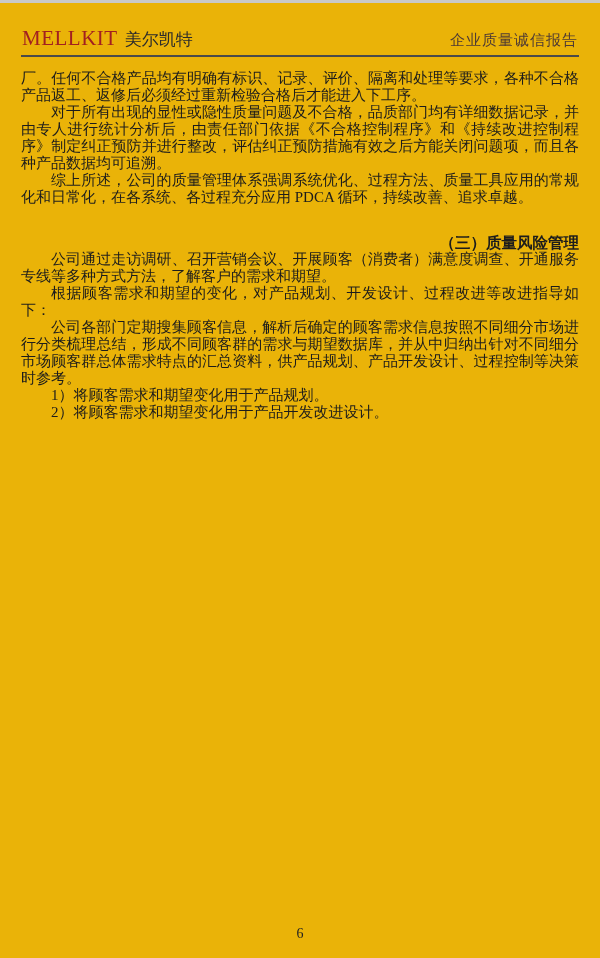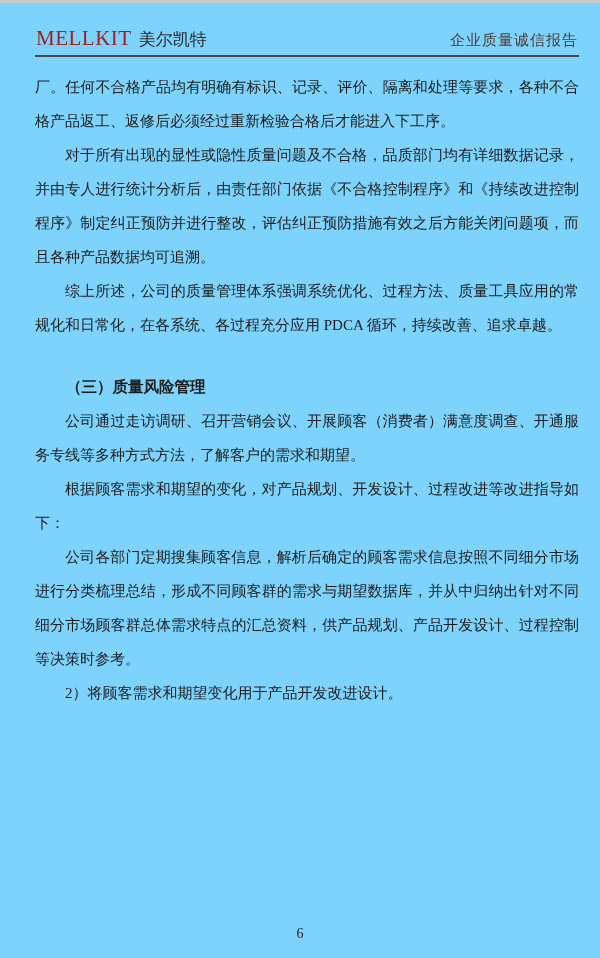--- a/index.html
+++ b/index.html
@@ -6,23 +6,23 @@
     margin: 0;
     padding: 0;
     background: #ffffff;
     font-family: "Liberation Serif", "DejaVu Serif", serif;
   }
   .page {
     position: relative;
     box-sizing: border-box;
     width: 600px;
     height: 958px;
-    background: #7dd3fc;
+    background: #eab308;
     border-top: 3px solid #c9c9c9;
-    padding: 5px 21px 0 35px;
+    padding: 5px 21px 0 21px;
     overflow: hidden;
   }
   .header {
     display: flex;
     justify-content: space-between;
     align-items: baseline;
     padding: 3px 1px 4px 1px;
     border-bottom: 2px solid #4a4a4a;
   }
   .logo-en {
@@ -37,37 +37,37 @@
   }
   .report-title {
     color: #4f3b34;
     font-size: 15px;
     letter-spacing: 1px;
     margin-top: 20px;
   }
   .content {
     margin-top: 13px;
     font-size: 15px;
-    line-height: 34px;
+    line-height: 17px;
     color: #1c1c1c;
     text-align: justify;
   }
   .para {
     margin: 0;
     text-indent: 2em;
   }
   .para.first {
     text-indent: 0;
   }
   .heading {
     margin: 28px 0 0 0;
     font-weight: bold;
     font-size: 15.5px;
     text-indent: 2em;
-    text-align: left;
+    text-align: right;
   }
   .footer {
     position: absolute;
     left: 0;
     right: 0;
     bottom: 16px;
     text-align: center;
     font-size: 14px;
     color: #222222;
   }
@@ -85,18 +85,19 @@
   </div>
 
   <div class="content">
     <p class="para first">厂。任何不合格产品均有明确有标识、记录、评价、隔离和处理等要求，各种不合格产品返工、返修后必须经过重新检验合格后才能进入下工序。</p>
     <p class="para">对于所有出现的显性或隐性质量问题及不合格，品质部门均有详细数据记录，并由专人进行统计分析后，由责任部门依据《不合格控制程序》和《持续改进控制程序》制定纠正预防并进行整改，评估纠正预防措施有效之后方能关闭问题项，而且各种产品数据均可追溯。</p>
     <p class="para">综上所述，公司的质量管理体系强调系统优化、过程方法、质量工具应用的常规化和日常化，在各系统、各过程充分应用 PDCA 循环，持续改善、追求卓越。</p>
     <p class="heading">（三）质量风险管理</p>
     <p class="para">公司通过走访调研、召开营销会议、开展顾客（消费者）满意度调查、开通服务专线等多种方式方法，了解客户的需求和期望。</p>
     <p class="para">根据顾客需求和期望的变化，对产品规划、开发设计、过程改进等改进指导如下：</p>
     <p class="para">公司各部门定期搜集顾客信息，解析后确定的顾客需求信息按照不同细分市场进行分类梳理总结，形成不同顾客群的需求与期望数据库，并从中归纳出针对不同细分市场顾客群总体需求特点的汇总资料，供产品规划、产品开发设计、过程控制等决策时参考。</p>
+    <p class="para">1）将顾客需求和期望变化用于产品规划。</p>
     <p class="para">2）将顾客需求和期望变化用于产品开发改进设计。</p>
   </div>
 
   <div class="footer">6</div>
 
 </div>
 
 </body></html>

